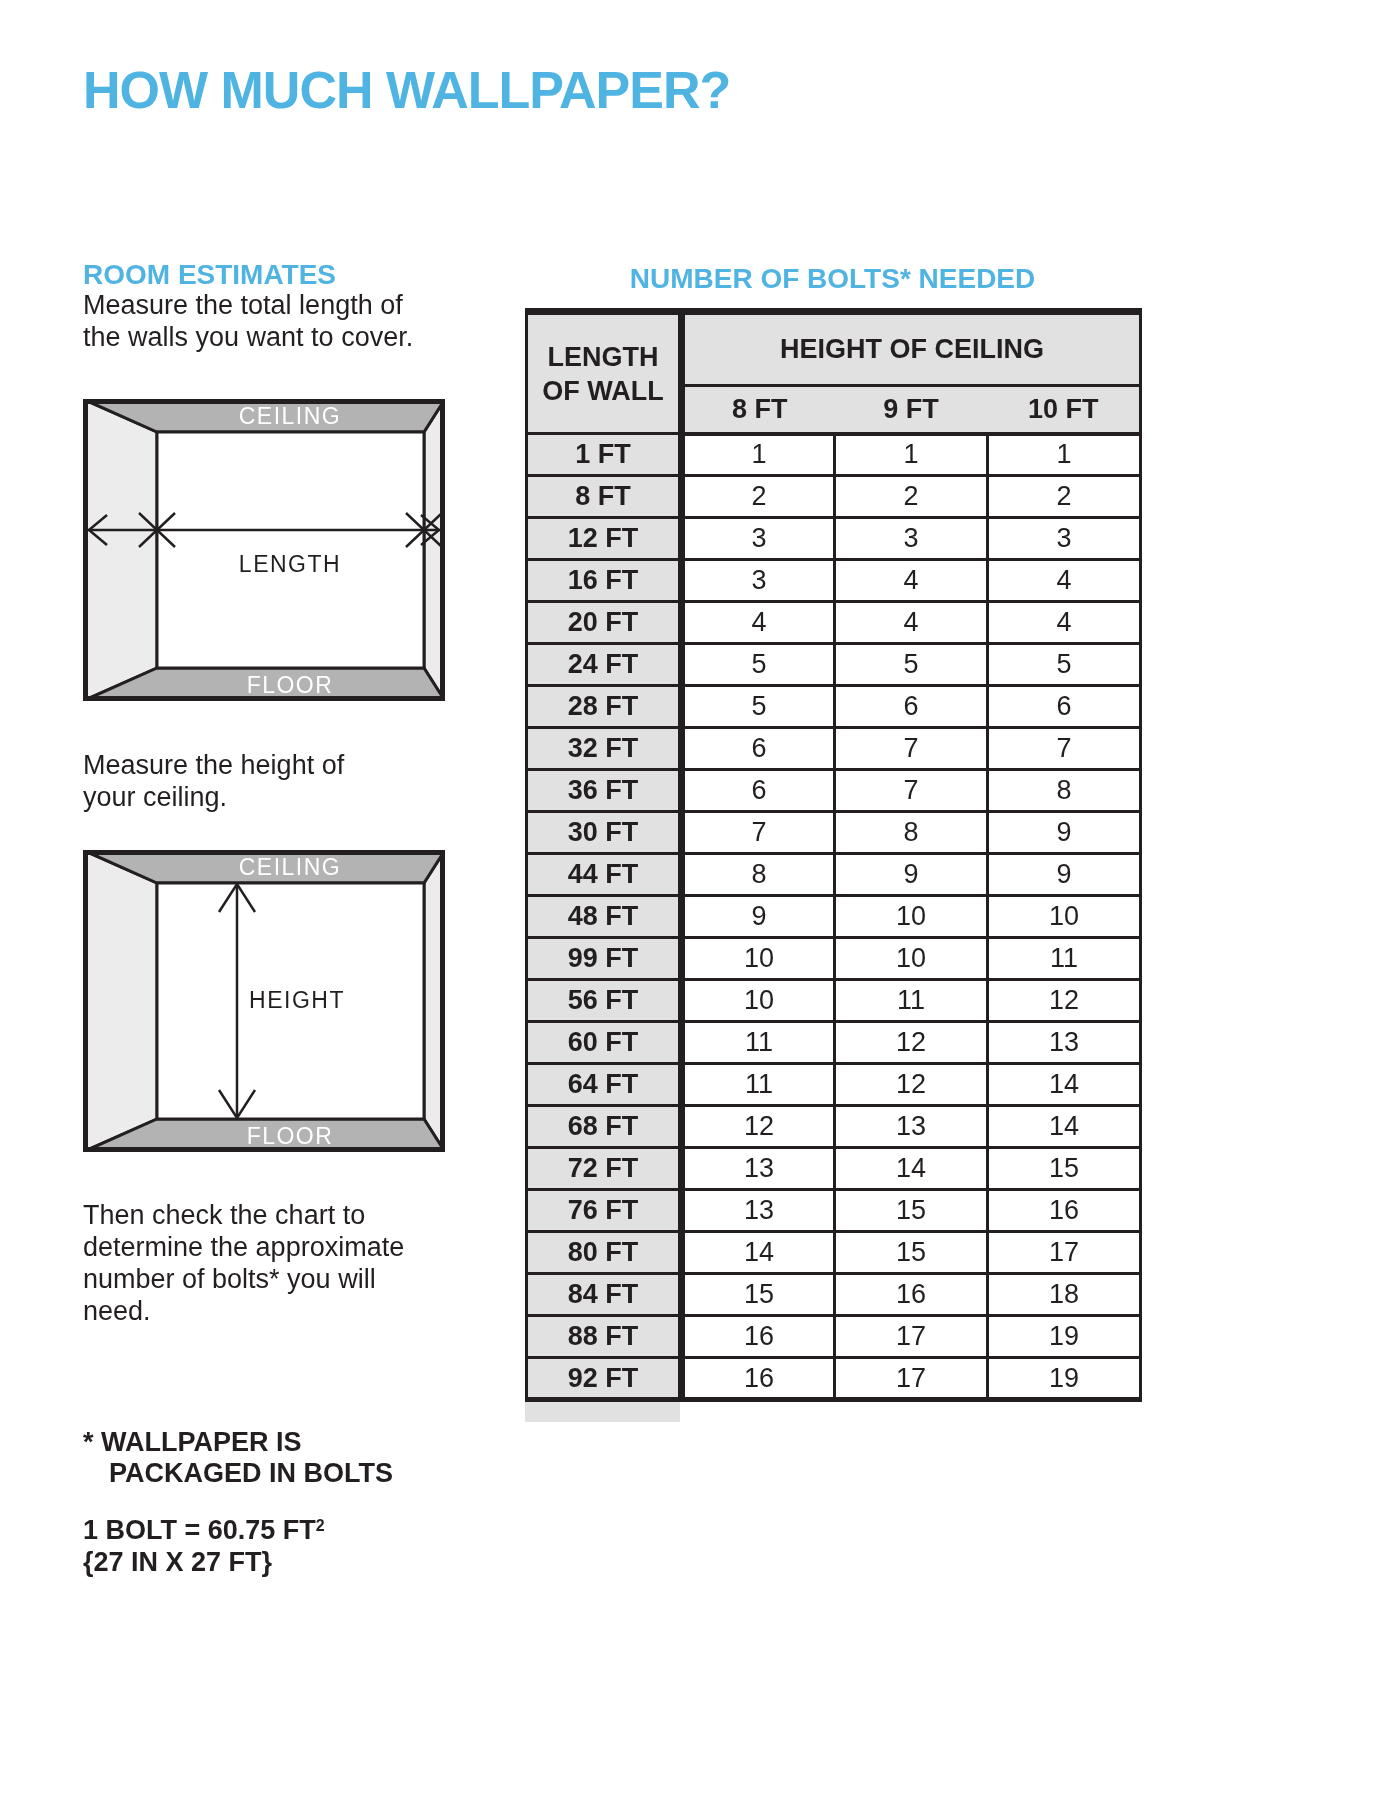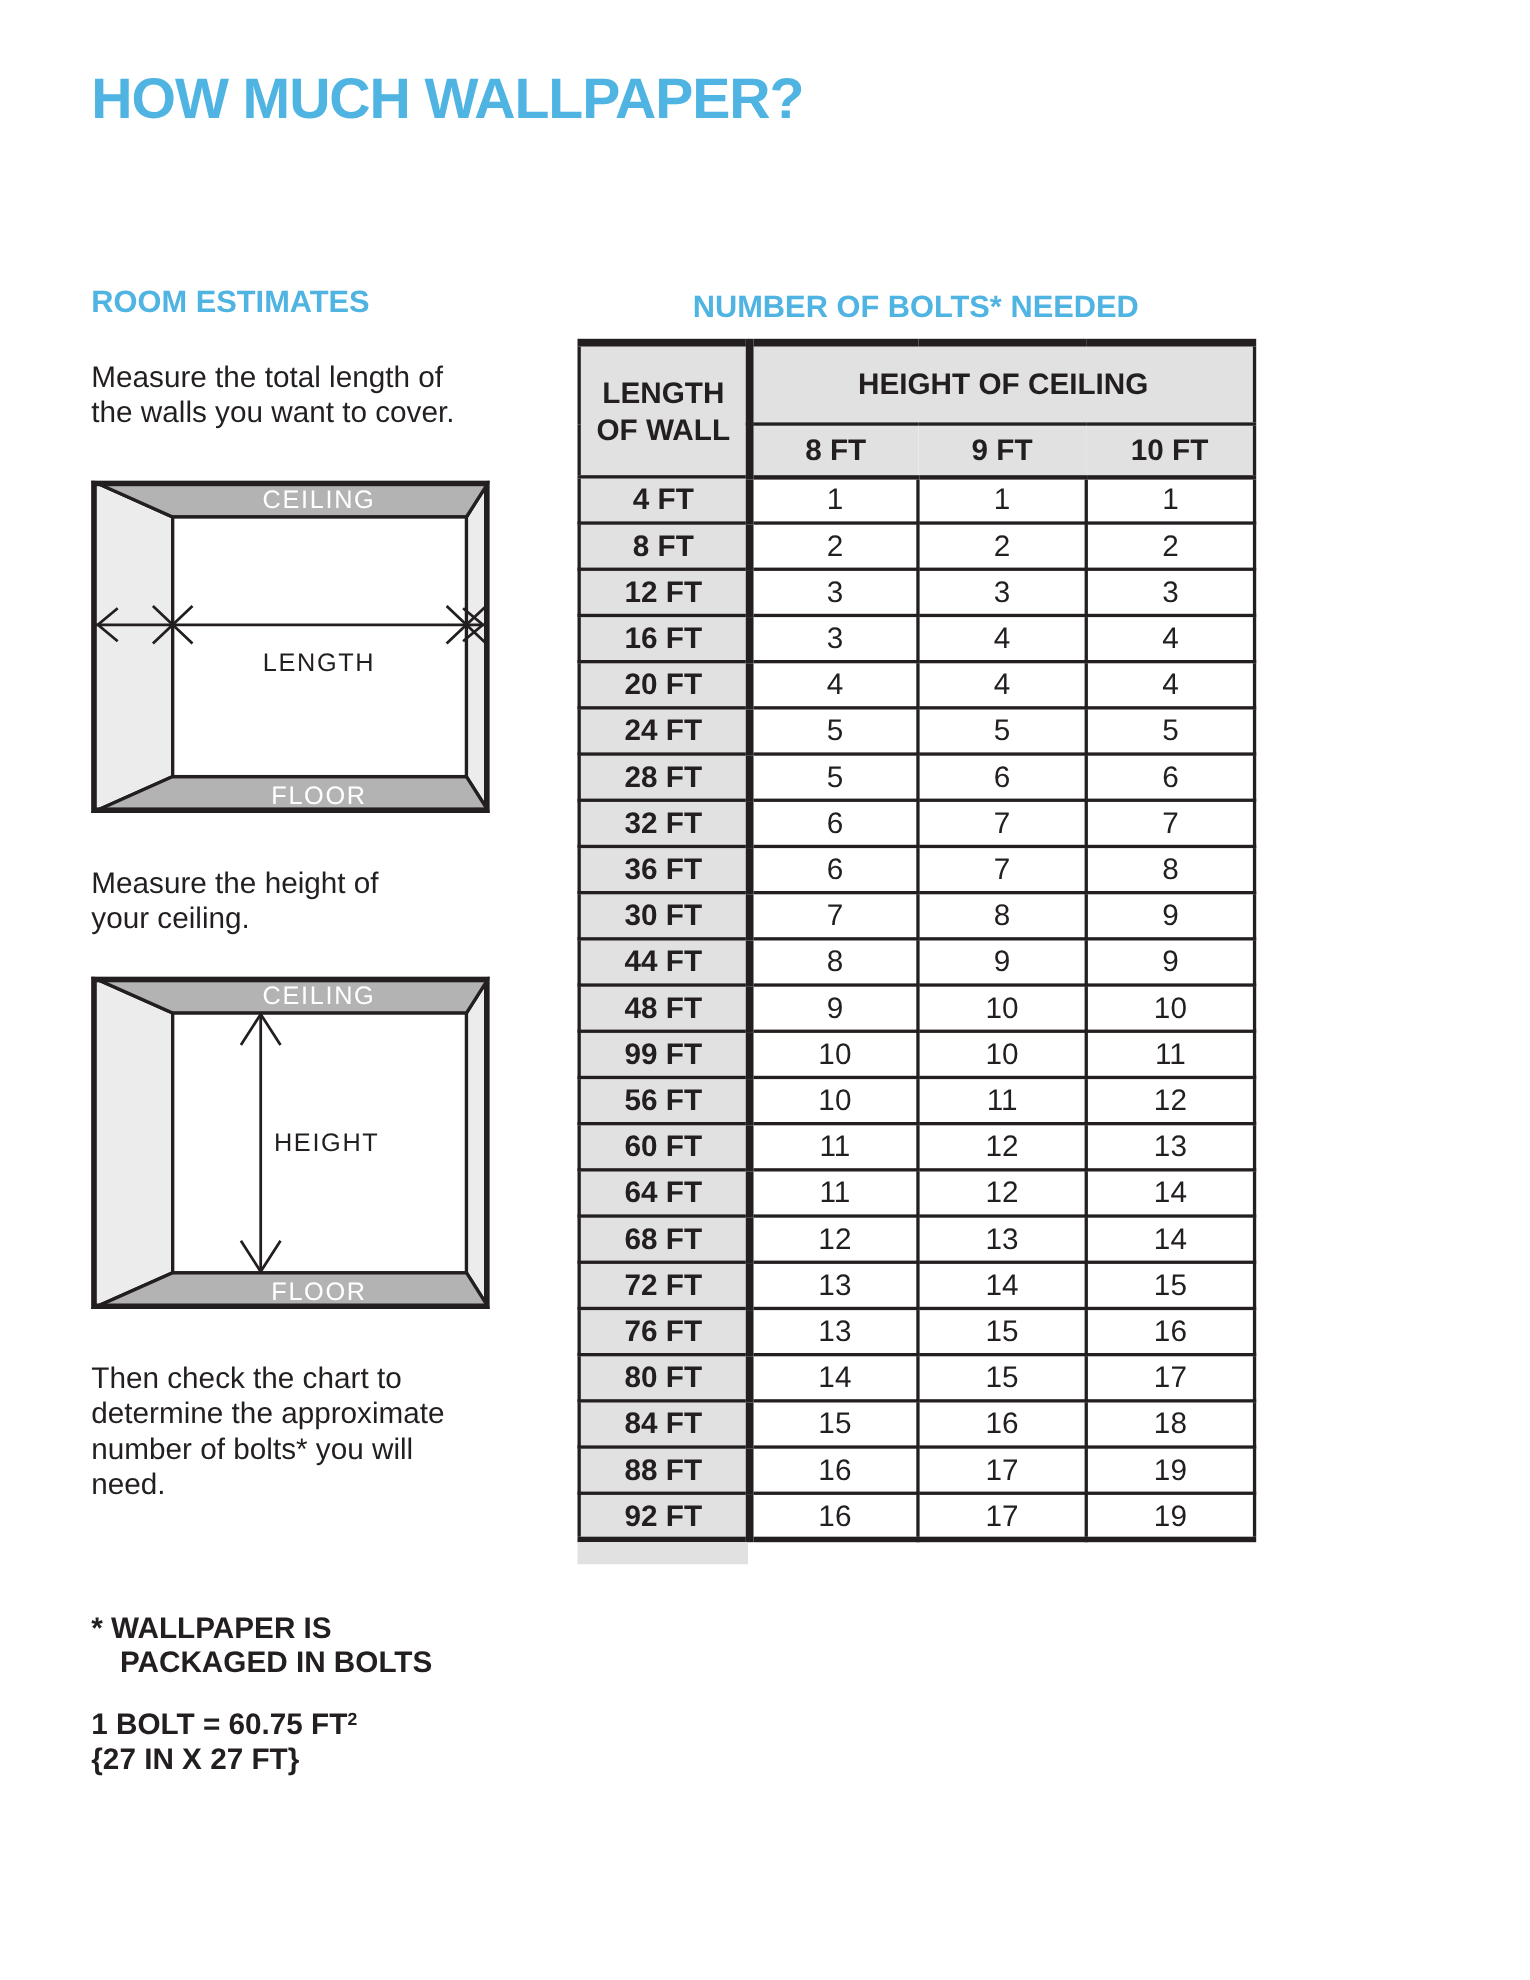--- a/index.html
+++ b/index.html
@@ -26,21 +26,21 @@
   .right-col{width:615px;margin-left:80px;flex-shrink:0;}
 
   .blue-heading{
     margin:0;font-size:28px;font-weight:bold;color:var(--blue);
     line-height:28px;letter-spacing:0;
   }
   .body-text{
     margin:0;font-size:27px;line-height:32px;color:var(--ink);
     white-space:pre-line;
   }
-  .mt-p1{margin-top:38px;}
+  .mt-p1{}
   .mt-d1{margin-top:46px;}
   .mt-p2{margin-top:48px;}
   .mt-d2{margin-top:37px;}
   .mt-p3{margin-top:47px;}
 
   .diagram{display:block;}
 
   .footnote{
     margin:100px 0 0 0;font-size:27px;line-height:31px;font-weight:bold;
   }
@@ -187,21 +187,21 @@
             <th class="group" colspan="3">HEIGHT OF CEILING</th>
           </tr>
           <tr class="subheader">
             <th>8 FT</th>
             <th>9 FT</th>
             <th>10 FT</th>
           </tr>
         </thead>
         <tbody>
             <tr>
-              <td class="label-cell">4 FT</td>
+              <td class="label-cell">1 FT</td>
               <td class="value-cell">1</td>
               <td class="value-cell">1</td>
               <td class="value-cell">1</td>
             </tr>
             <tr>
               <td class="label-cell">8 FT</td>
               <td class="value-cell">2</td>
               <td class="value-cell">2</td>
               <td class="value-cell">2</td>
             </tr>

